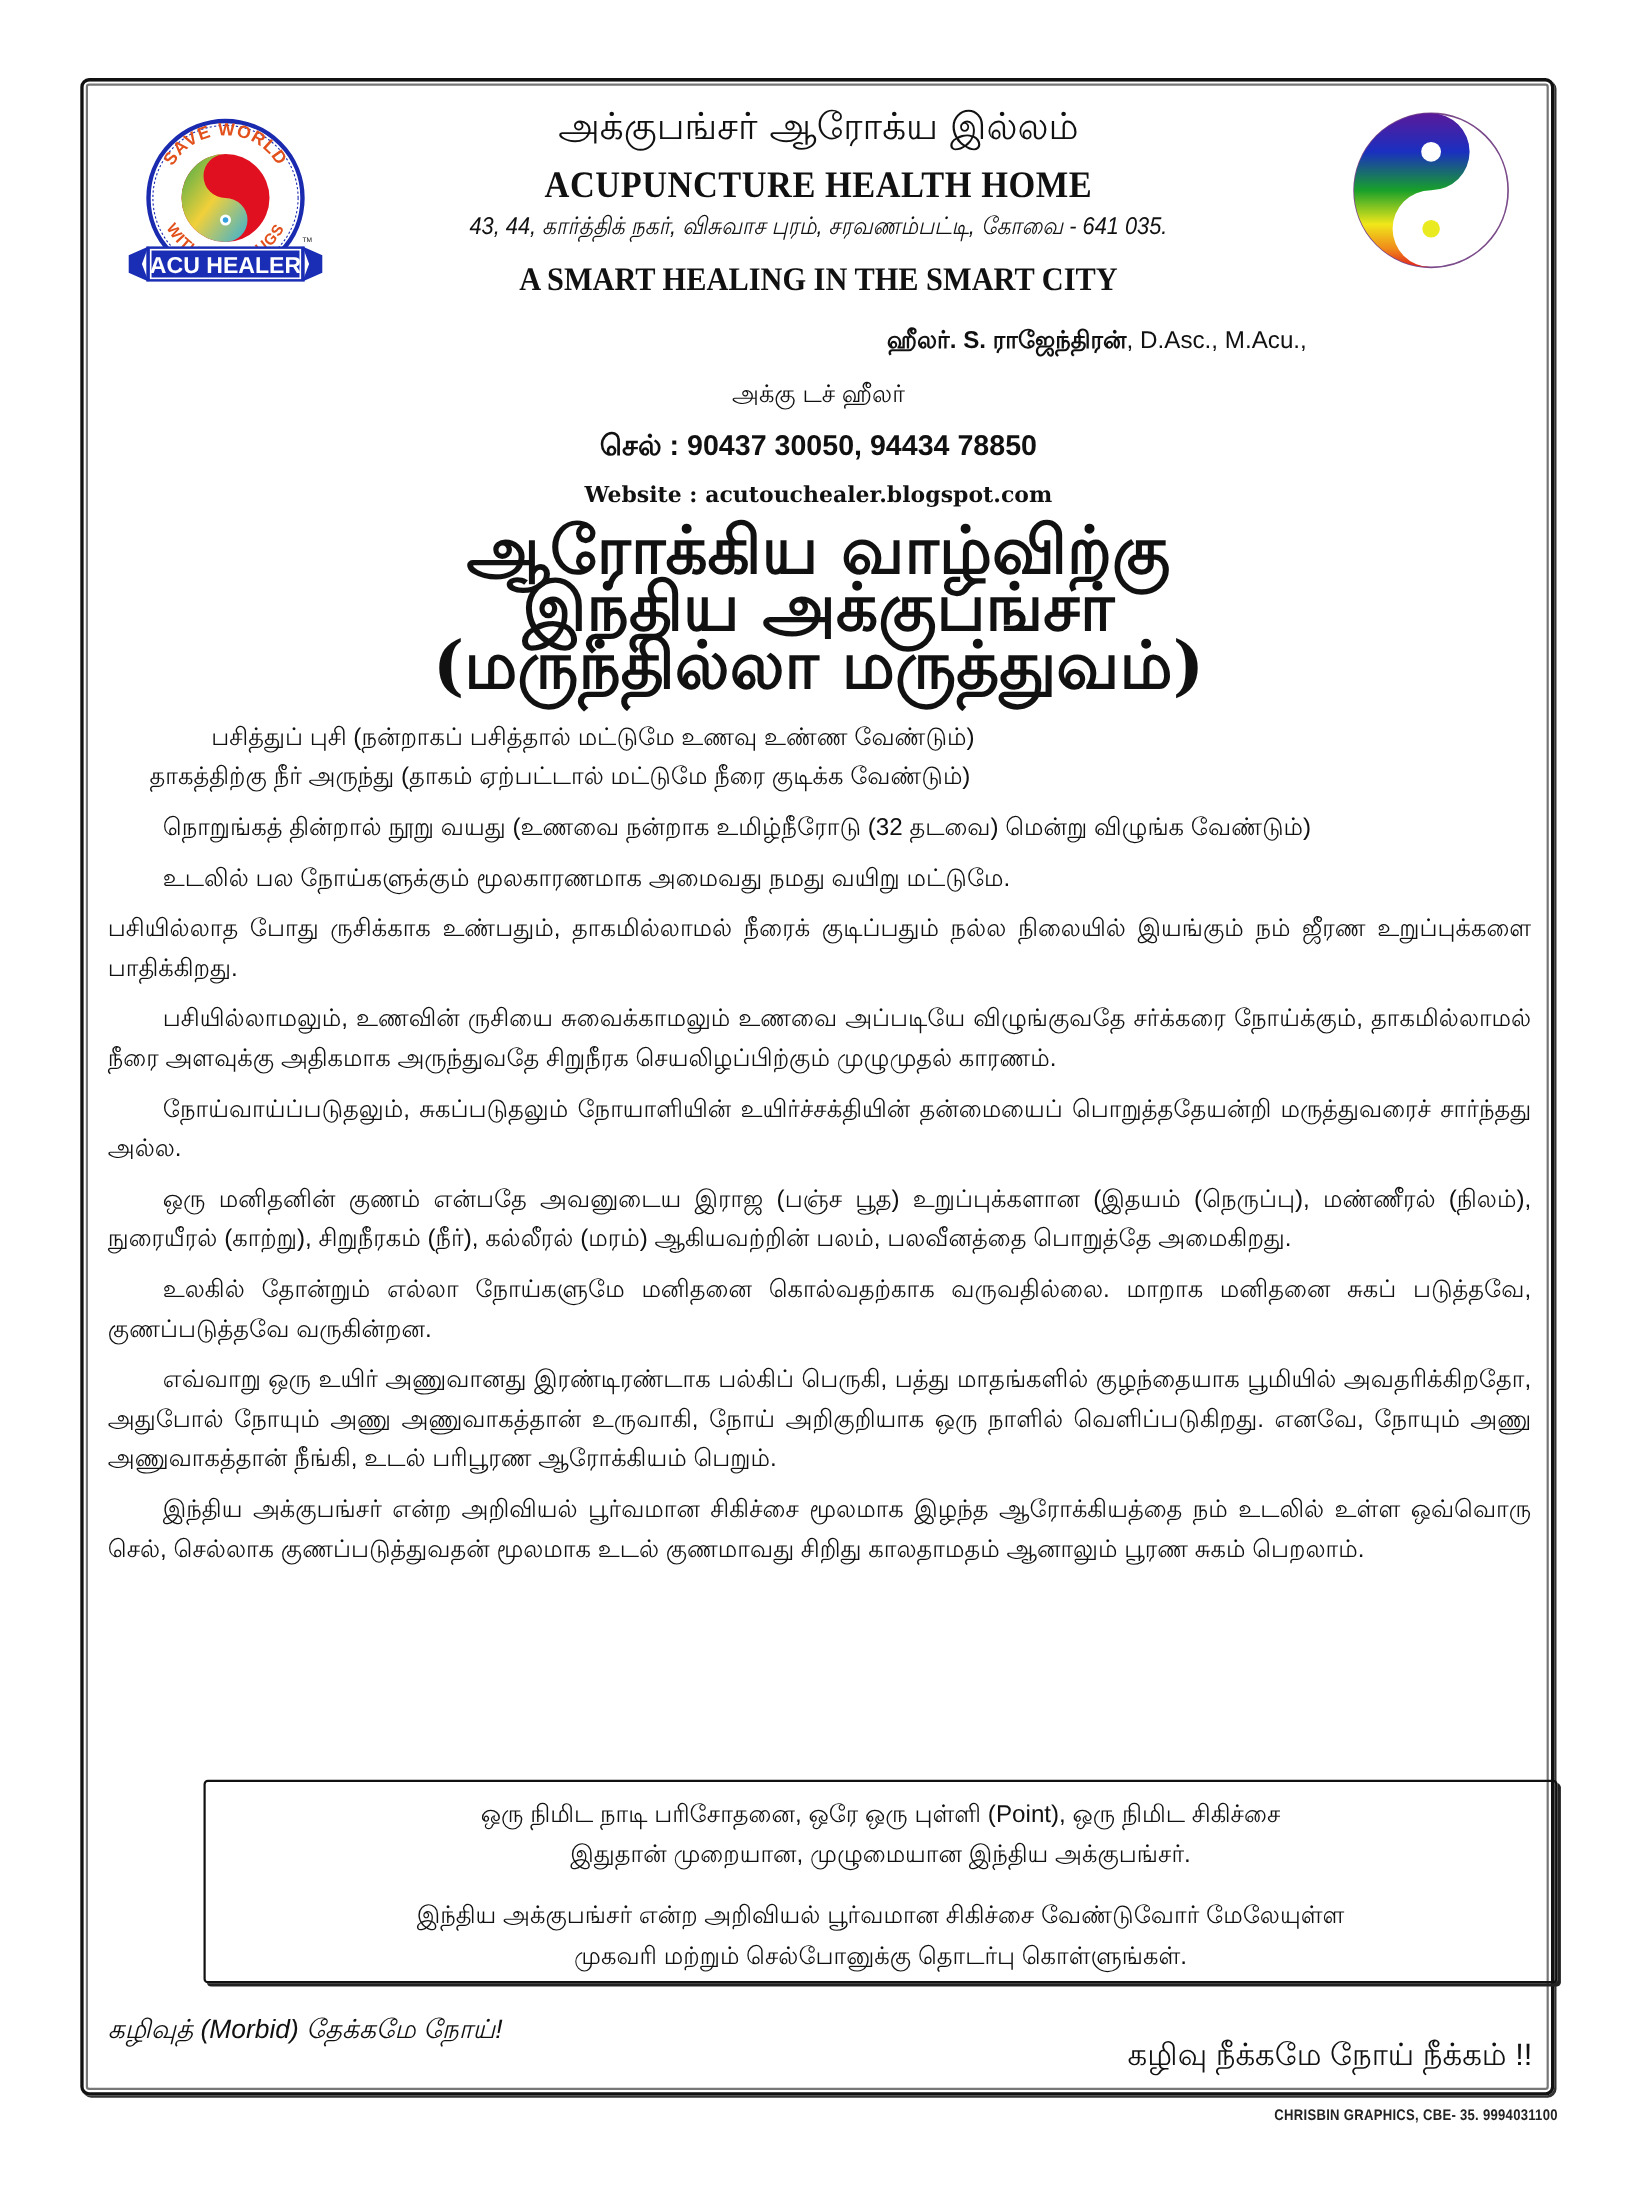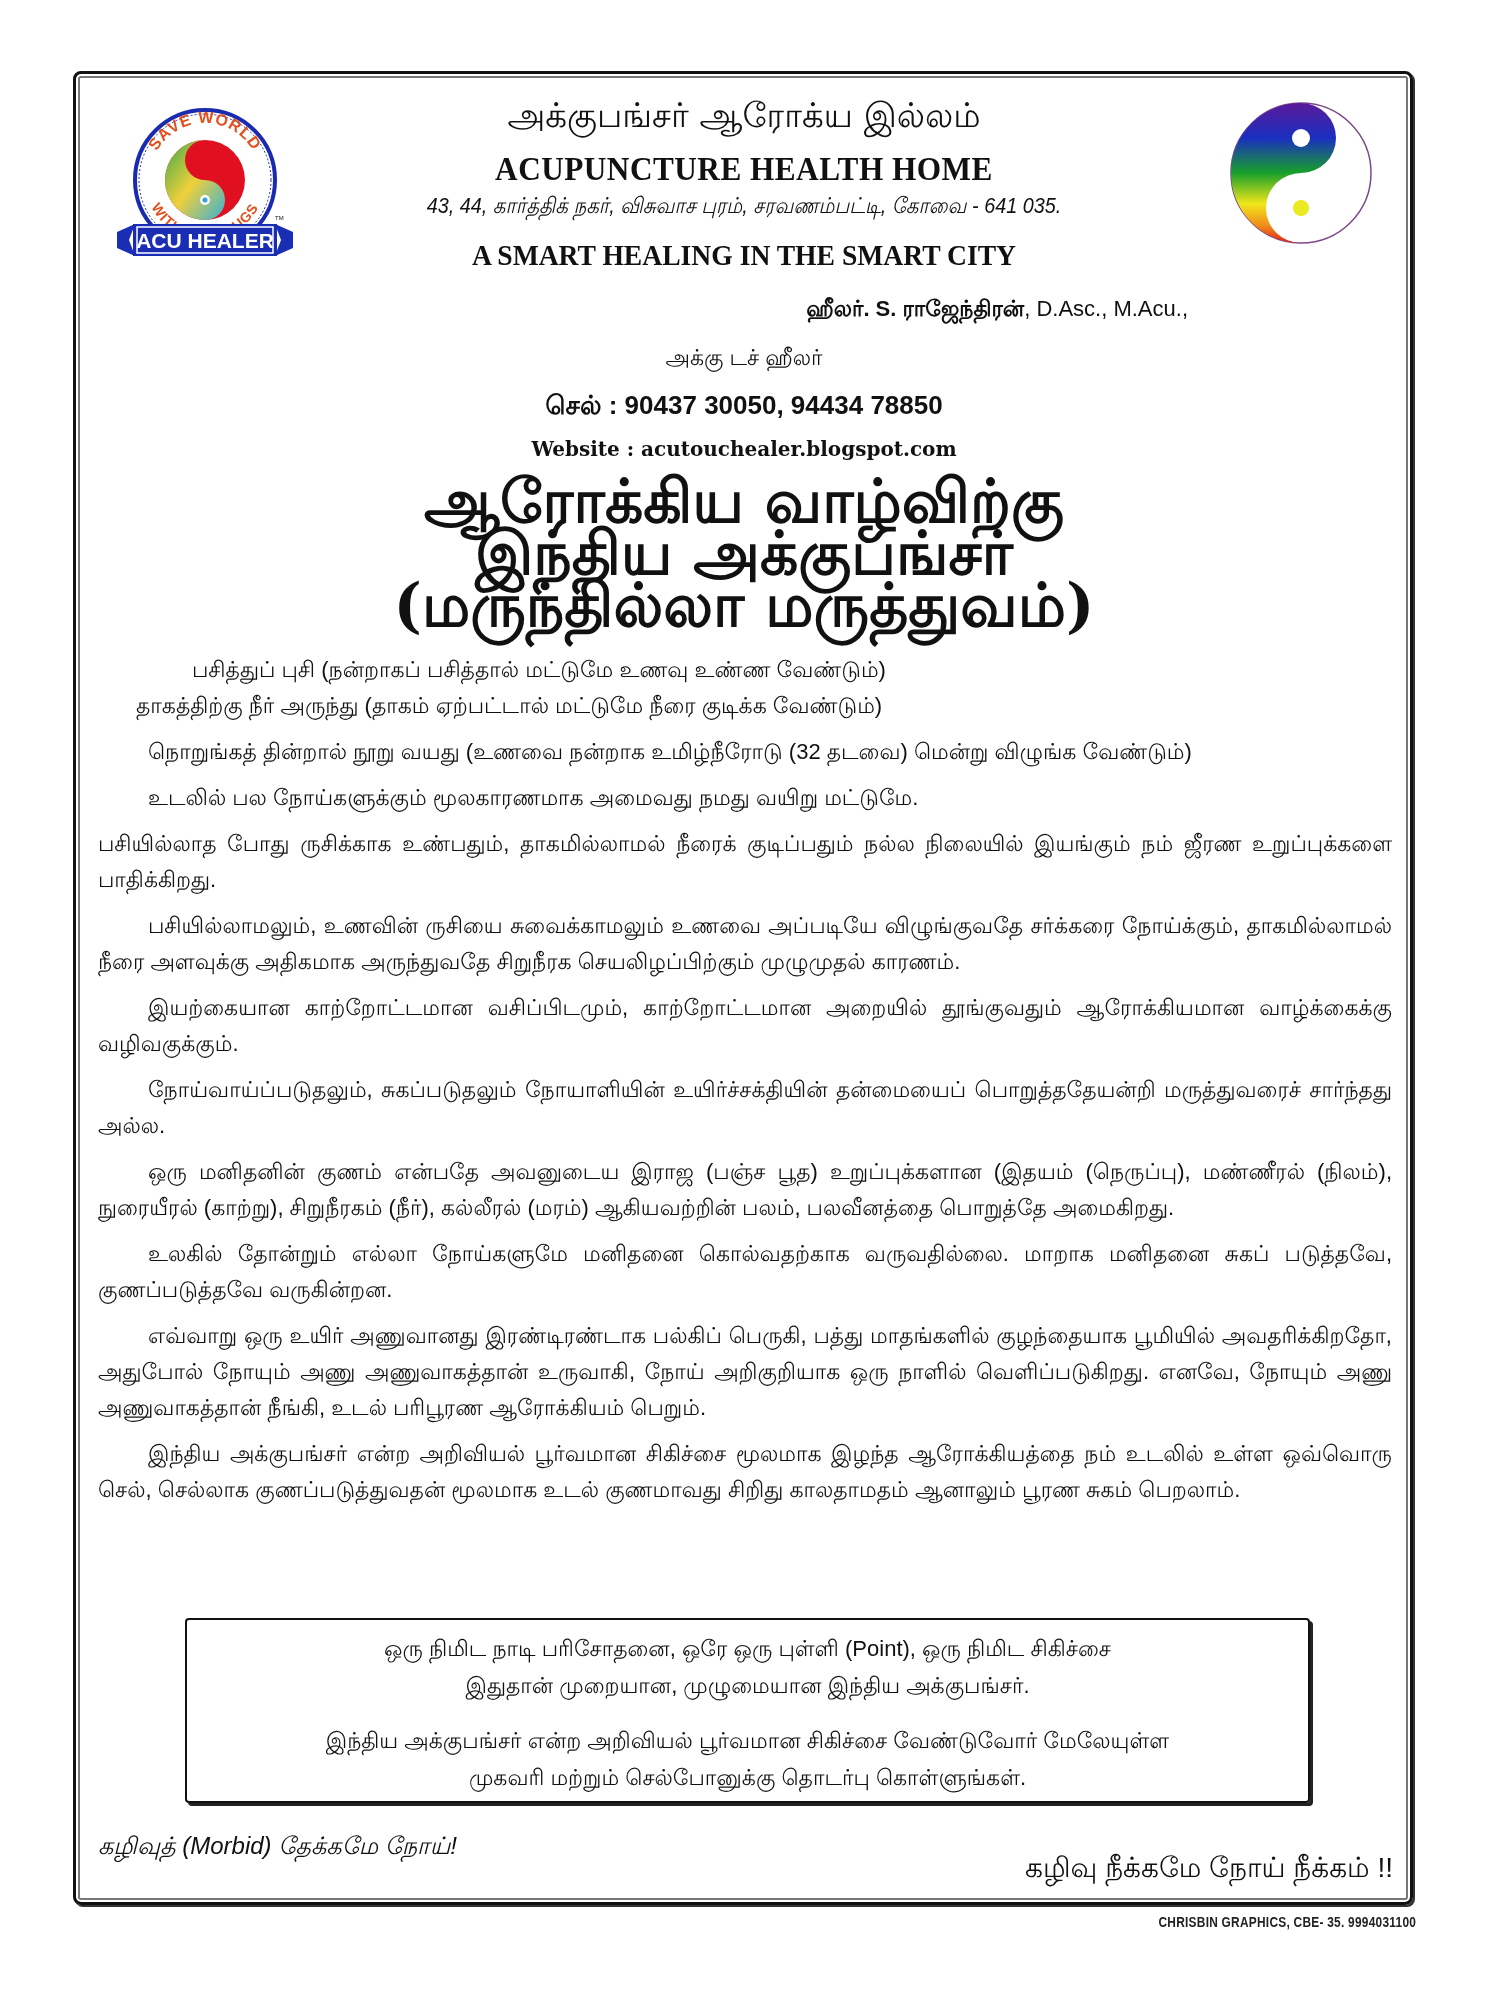--- a/index.html
+++ b/index.html
@@ -18,21 +18,21 @@
   .t-healer { top:296px; font-size:22px;text-align:right; }
   .t-healer b { font-weight:bold; }
   .t-role { top:345px; font-size:22px; }
   .t-phone { top:390px; font-size:26px; font-weight:bold; }
   .t-website { top:437px; font-family:"DejaVu Serif", serif; font-weight:bold; font-size:20px; }
   .t-banner { top:475px; font-family:"DejaVu Serif", serif; font-size:60px; line-height:52px; font-weight:bold; }
   .body-text { position:absolute; left:98px; width:1294px; font-size:22px; line-height:36px; text-align:justify; }
   .body-text p { margin:0 0 10px 0; text-indent:50px; }
   .body-text p.first { text-indent:94px; margin-bottom:0; }
   .body-text p.second { text-indent:38px; }
-  .box { position:absolute; left:185px; top:1618px; width:1125px; height:185px;
+  .box { position:absolute; left:185px; top:1618px; width:1231px; height:185px;
          border:2px solid #111; border-radius:4px; box-sizing:border-box;
          box-shadow: 3px 3px 0 0 #222; text-align:center; font-size:22px; line-height:37px; padding-top:10px; }
   .box p { margin:0 0 18px 0; }
   .footer-left { position:absolute; left:98px; top:1832px; font-size:24px;font-style:italic; }
   .footer-right { position:absolute; right:95px; top:1832px; font-size:28px;margin-top:20px; }
   .credit { position:absolute; right:72px; top:1914px; font-size:14px; font-weight:bold; letter-spacing:0.3px; transform:scaleX(0.85); transform-origin:right; color:#222; }
 </style>
 </head>
 <body>
 
@@ -107,21 +107,20 @@
   <div>(மருந்தில்லா மருத்துவம்)</div>
 </div>
 
 <div class="body-text" style="top:636px;margin-top:16px;">
   <p class="first">பசித்துப் புசி (நன்றாகப் பசித்தால் மட்டுமே உணவு உண்ண வேண்டும்)</p>
   <p class="second">தாகத்திற்கு நீர் அருந்து (தாகம் ஏற்பட்டால் மட்டுமே நீரை குடிக்க வேண்டும்)</p>
   <p>நொறுங்கத் தின்றால் நூறு வயது (உணவை நன்றாக உமிழ்நீரோடு (32 தடவை) மென்று விழுங்க வேண்டும்)</p>
   <p>உடலில் பல நோய்களுக்கும் மூலகாரணமாக அமைவது நமது வயிறு மட்டுமே.</p>
   <p style="text-indent:0">பசியில்லாத போது ருசிக்காக உண்பதும், தாகமில்லாமல் நீரைக் குடிப்பதும் நல்ல நிலையில் இயங்கும் நம் ஜீரண உறுப்புக்களை பாதிக்கிறது.</p>
   <p>பசியில்லாமலும், உணவின் ருசியை சுவைக்காமலும் உணவை அப்படியே விழுங்குவதே சர்க்கரை நோய்க்கும், தாகமில்லாமல் நீரை அளவுக்கு அதிகமாக அருந்துவதே சிறுநீரக செயலிழப்பிற்கும் முழுமுதல் காரணம்.</p>
-  <p>இயற்கையான காற்றோட்டமான வசிப்பிடமும், காற்றோட்டமான அறையில் தூங்குவதும் ஆரோக்கியமான வாழ்க்கைக்கு வழிவகுக்கும்.</p>
   <p>நோய்வாய்ப்படுதலும், சுகப்படுதலும் நோயாளியின் உயிர்ச்சக்தியின் தன்மையைப் பொறுத்ததேயன்றி மருத்துவரைச் சார்ந்தது அல்ல.</p>
   <p>ஒரு மனிதனின் குணம் என்பதே அவனுடைய இராஜ (பஞ்ச பூத) உறுப்புக்களான (இதயம் (நெருப்பு), மண்ணீரல் (நிலம்), நுரையீரல் (காற்று), சிறுநீரகம் (நீர்), கல்லீரல் (மரம்) ஆகியவற்றின் பலம், பலவீனத்தை பொறுத்தே அமைகிறது.</p>
   <p>உலகில் தோன்றும் எல்லா நோய்களுமே மனிதனை கொல்வதற்காக வருவதில்லை. மாறாக மனிதனை சுகப் படுத்தவே, குணப்படுத்தவே வருகின்றன.</p>
   <p>எவ்வாறு ஒரு உயிர் அணுவானது இரண்டிரண்டாக பல்கிப் பெருகி, பத்து மாதங்களில் குழந்தையாக பூமியில் அவதரிக்கிறதோ, அதுபோல் நோயும் அணு அணுவாகத்தான் உருவாகி, நோய் அறிகுறியாக ஒரு நாளில் வெளிப்படுகிறது. எனவே, நோயும் அணு அணுவாகத்தான் நீங்கி, உடல் பரிபூரண ஆரோக்கியம் பெறும்.</p>
   <p>இந்திய அக்குபங்சர் என்ற அறிவியல் பூர்வமான சிகிச்சை மூலமாக இழந்த ஆரோக்கியத்தை நம் உடலில் உள்ள ஒவ்வொரு செல், செல்லாக குணப்படுத்துவதன் மூலமாக உடல் குணமாவது சிறிது காலதாமதம் ஆனாலும் பூரண சுகம் பெறலாம்.</p>
 </div>
 
 <div class="box">
   <p>
     <span>ஒரு நிமிட நாடி பரிசோதனை, ஒரே ஒரு புள்ளி (Point), ஒரு நிமிட சிகிச்சை</span><br>

